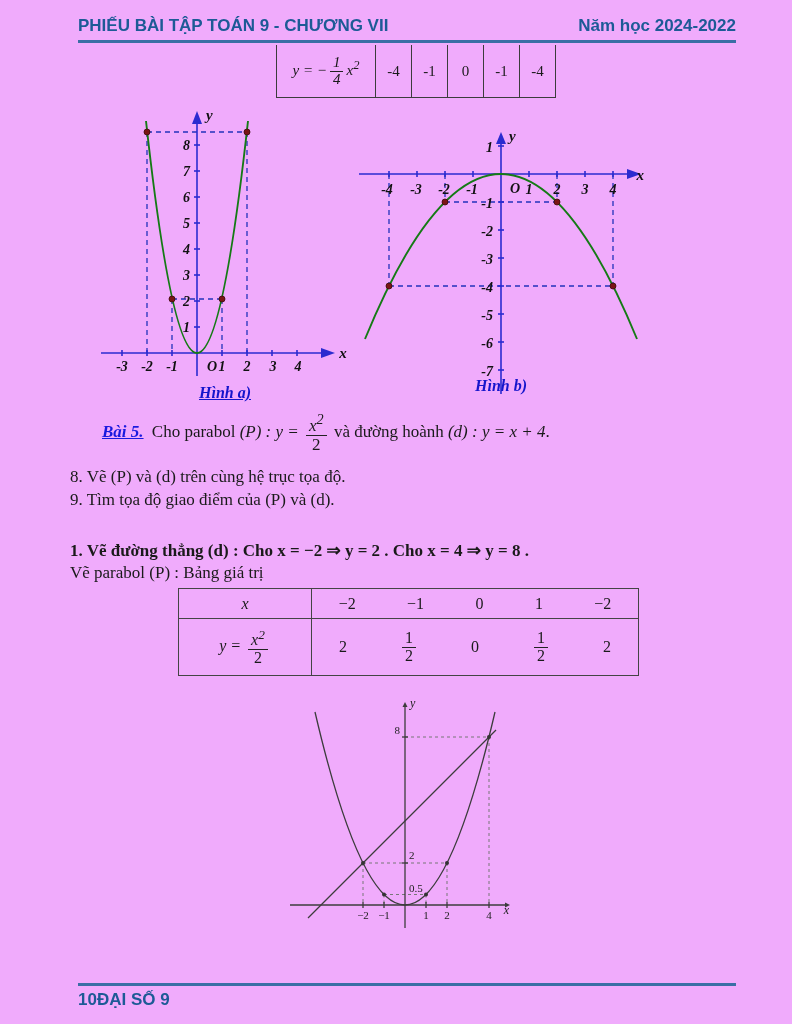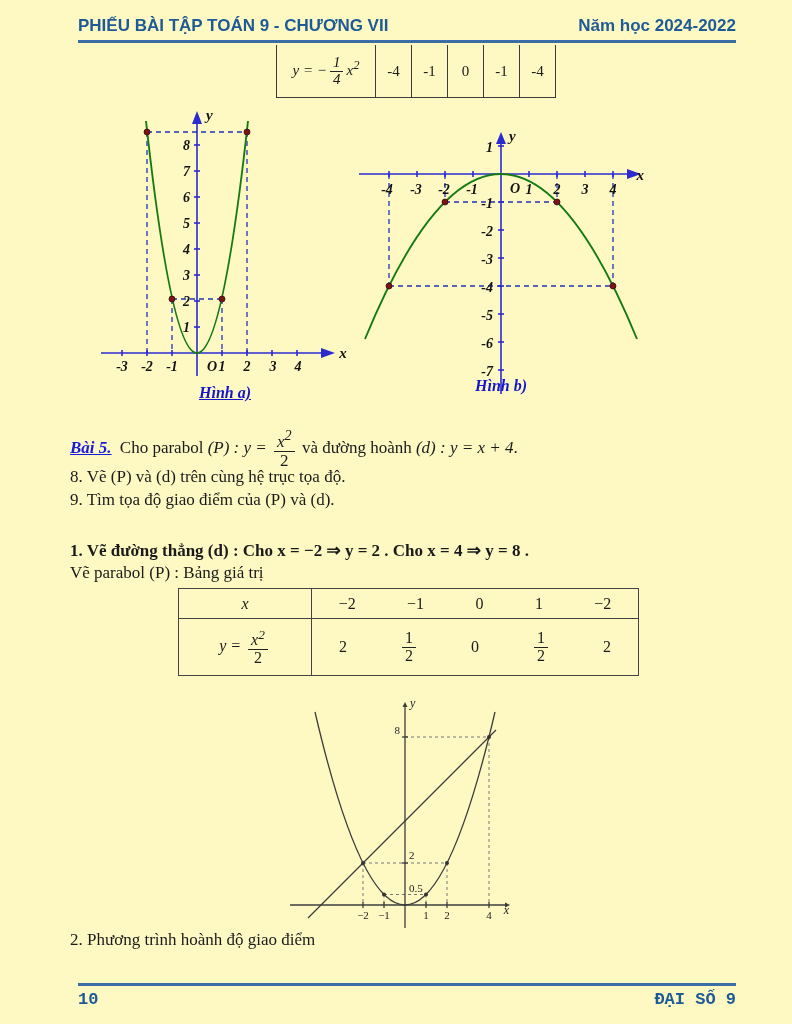--- a/index.html
+++ b/index.html
@@ -1,24 +1,24 @@
 <!DOCTYPE html>
 <html><head>
 <meta charset="utf-8">
 <style>
   html,body{margin:0;padding:0;background:#e8e8e8;}
-  .page{position:relative;width:792px;height:1024px;background:#fef9c3;margin:0 auto;
+  .page{position:relative;width:792px;height:1024px;background:#f0abfc;margin:0 auto;
         font-family:"Liberation Serif",serif;color:#1a1a1a;overflow:hidden;}
 
   
   .header{position:absolute;left:78px;right:56px;top:16px;display:flex;justify-content:space-between;
           align-items:flex-end;border-bottom:3px solid #3a6ea5;padding-bottom:4px;
           font-family:"Liberation Sans",sans-serif;font-weight:bold;font-size:17px;color:#1d5a96;}
   .footer{position:absolute;left:78px;right:56px;top:983px;border-top:3px solid #3a6ea5;padding-top:4px;
-          display:flex;justify-content:space-between;font-family:Liberation Mono, monospace;
+          display:flex;font-family:Liberation Sans, sans-serif;
           font-weight:bold;font-size:17px;color:#1d5a96;}
 
   
   .toptable{position:absolute;left:276px;top:45px;border-collapse:collapse;}
   .toptable td{border:1.6px solid #3c3c3c;border-top:none;height:50px;text-align:center;
                font-size:15px;font-style:italic;}
   .toptable td.f{width:96px;}
   .toptable td.v{width:33px;font-style:normal;font-size:15px;}
 
   
@@ -204,21 +204,21 @@
       <text class="ab-lab" x="138" y="106">-2</text>
       <text class="ab-lab" x="138" y="134">-3</text>
       <text class="ab-lab" x="138" y="162">-4</text>
       <text class="ab-lab" x="138" y="190">-5</text>
       <text class="ab-lab" x="138" y="218">-6</text>
       <text class="ab-lab" x="138" y="246">-7</text>
     </g>
   </svg>
   <div class="figcap" style="left:355px;top:377px;width:292px;">Hình b)</div>
 
-  <div class="para" style="top:428px;">
+  <div class="para" style="top:412px;margin-left:32px;">
     <span class="bai-label">Bài 5.</span>
     <span>Cho parabol</span>
     <span class="math">(P) : y =</span>
     <span class="frac">
         <span class="fnum math"><span>x</span><sup>2</sup></span>
         <span>2</span>
       </span>
     <span>và đường hoành</span>
     <span class="math">(d) : y = x + 4</span><span>.</span>
   </div>
@@ -315,20 +315,19 @@
       <text class="c-lab" x="159" y="224">2</text>
       <text class="c-lab" x="201" y="224">4</text>
     </g>
     <g>
       <text class="c-lab" x="112" y="39" text-anchor="end">8</text>
       <text class="c-lab" x="121" y="164">2</text>
       <text class="c-lab" x="121" y="197">0.5</text>
     </g>
   </svg>
 
-  <div class="para" style="top:930px;">2. Phương trình hoành độ giao điểm</div>
 
   <div class="footer">
     <span>10</span>
     <span>ĐẠI SỐ 9</span>
   </div>
 
 </div>
 
 </body></html>

